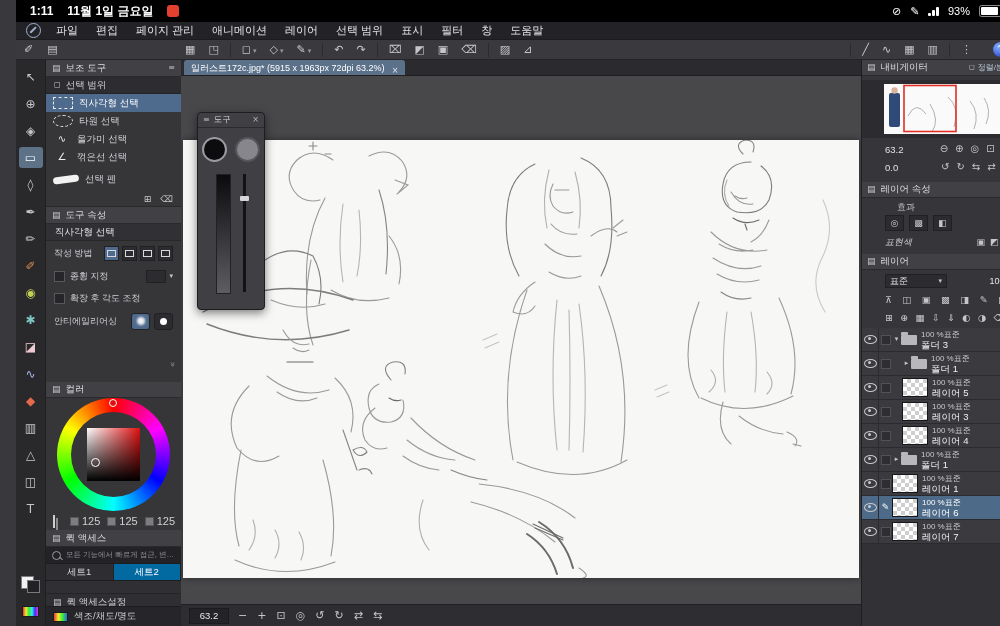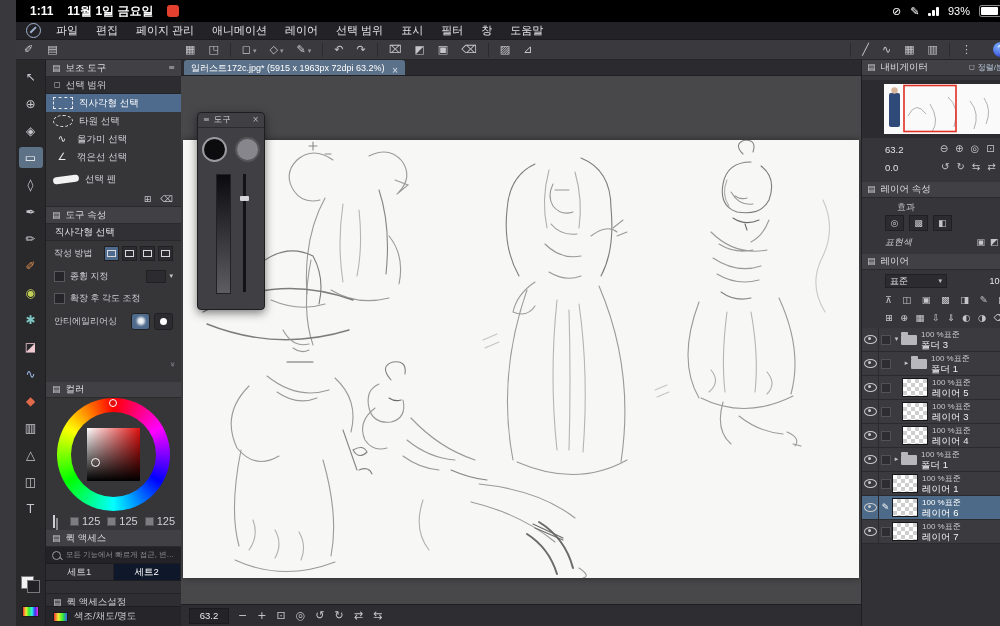--- a/index.html
+++ b/index.html
@@ -92,21 +92,21 @@
   .swbg{width:11px;height:11px;border:1px solid #8a8a8e;background:#f4f4f6;margin-left:-5px;margin-top:6px;}
   .chip{display:flex;align-items:center;gap:3px;font-size:11px;color:#cfcfd4;}
   .chip i{display:block;width:7px;height:7px;background:#7d7d82;border:1px solid #55555a;}
   
   .qasearch{height:16px;background:#232327;display:flex;align-items:center;gap:5px;padding:0 6px;border-bottom:1px solid #1d1d20;}
   .mag{width:7px;height:7px;border:1.4px solid #9a9aa0;border-radius:50%;position:relative;flex:0 0 auto;}
   .mag::after{content:"";position:absolute;width:4px;height:1.4px;background:#9a9aa0;right:-3px;bottom:-1px;transform:rotate(45deg);}
   .qatext{font-size:7.5px;color:#909096;white-space:nowrap;overflow:hidden;text-overflow:ellipsis;}
   .qatabs{height:16px;display:flex;border-bottom:1px solid #1d1d20;}
   .qatab{flex:1;display:flex;align-items:center;justify-content:center;font-size:9.5px;background:#2e2e32;color:#d6d6da;border-right:1px solid #222226;}
-  .qatab.sel{background:#0f172a;color:#fff;}
+  .qatab.sel{background:#0369a1;color:#fff;}
   .qabody{height:12px;background:#303034;}
   .qaset{height:16px;background:#2f2f33;border-top:1px solid #242428;display:flex;align-items:center;gap:5px;padding:0 7px;font-size:9.5px;color:#d3d3d8;}
   .hsvrow{position:absolute;left:0;bottom:0;width:135px;height:20px;background:#26262a;border-top:1px solid #1d1d20;
           display:flex;align-items:center;gap:6px;padding:0 7px;box-sizing:border-box;font-size:9.5px;color:#cfcfd4;}
   .hsvchip{width:13px;height:8px;background:linear-gradient(90deg,#e33,#ee3,#3e3,#36e);border:1px solid #1c1c1f;}
 
   
   #canvaswrap{left:165px;top:60px;width:680px;bottom:0;background:#48484b;}
   .tabbar{position:absolute;left:0;top:0;width:100%;height:16px;background:#2b2b2f;border-bottom:1px solid #1f1f22;display:flex;align-items:flex-end;box-sizing:border-box;}
   .doctab{height:15px;margin-left:3px;background:#5b7089;color:#fff;font-size:9px;display:flex;align-items:flex-end;gap:7px;padding:0 7px;border-radius:3px 3px 0 0;white-space:nowrap;}

